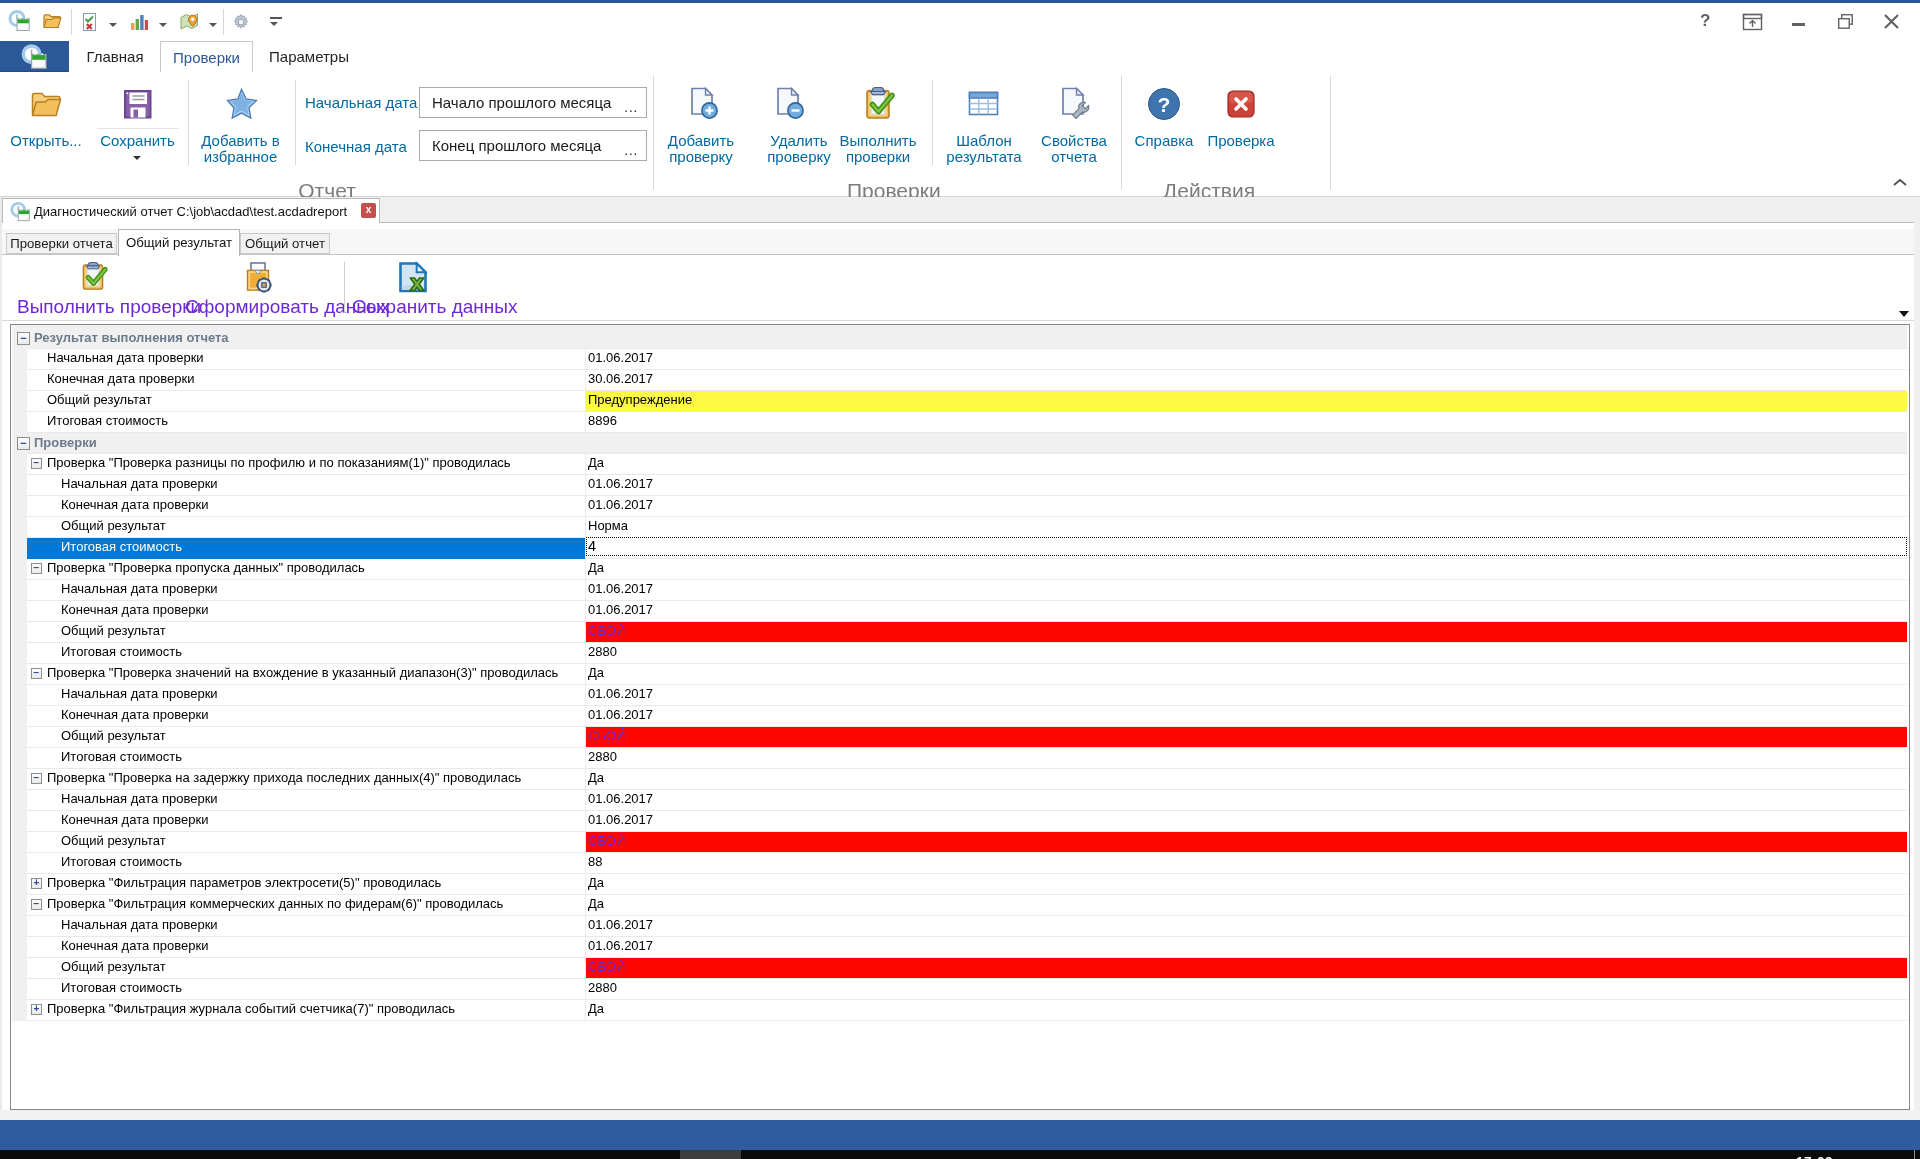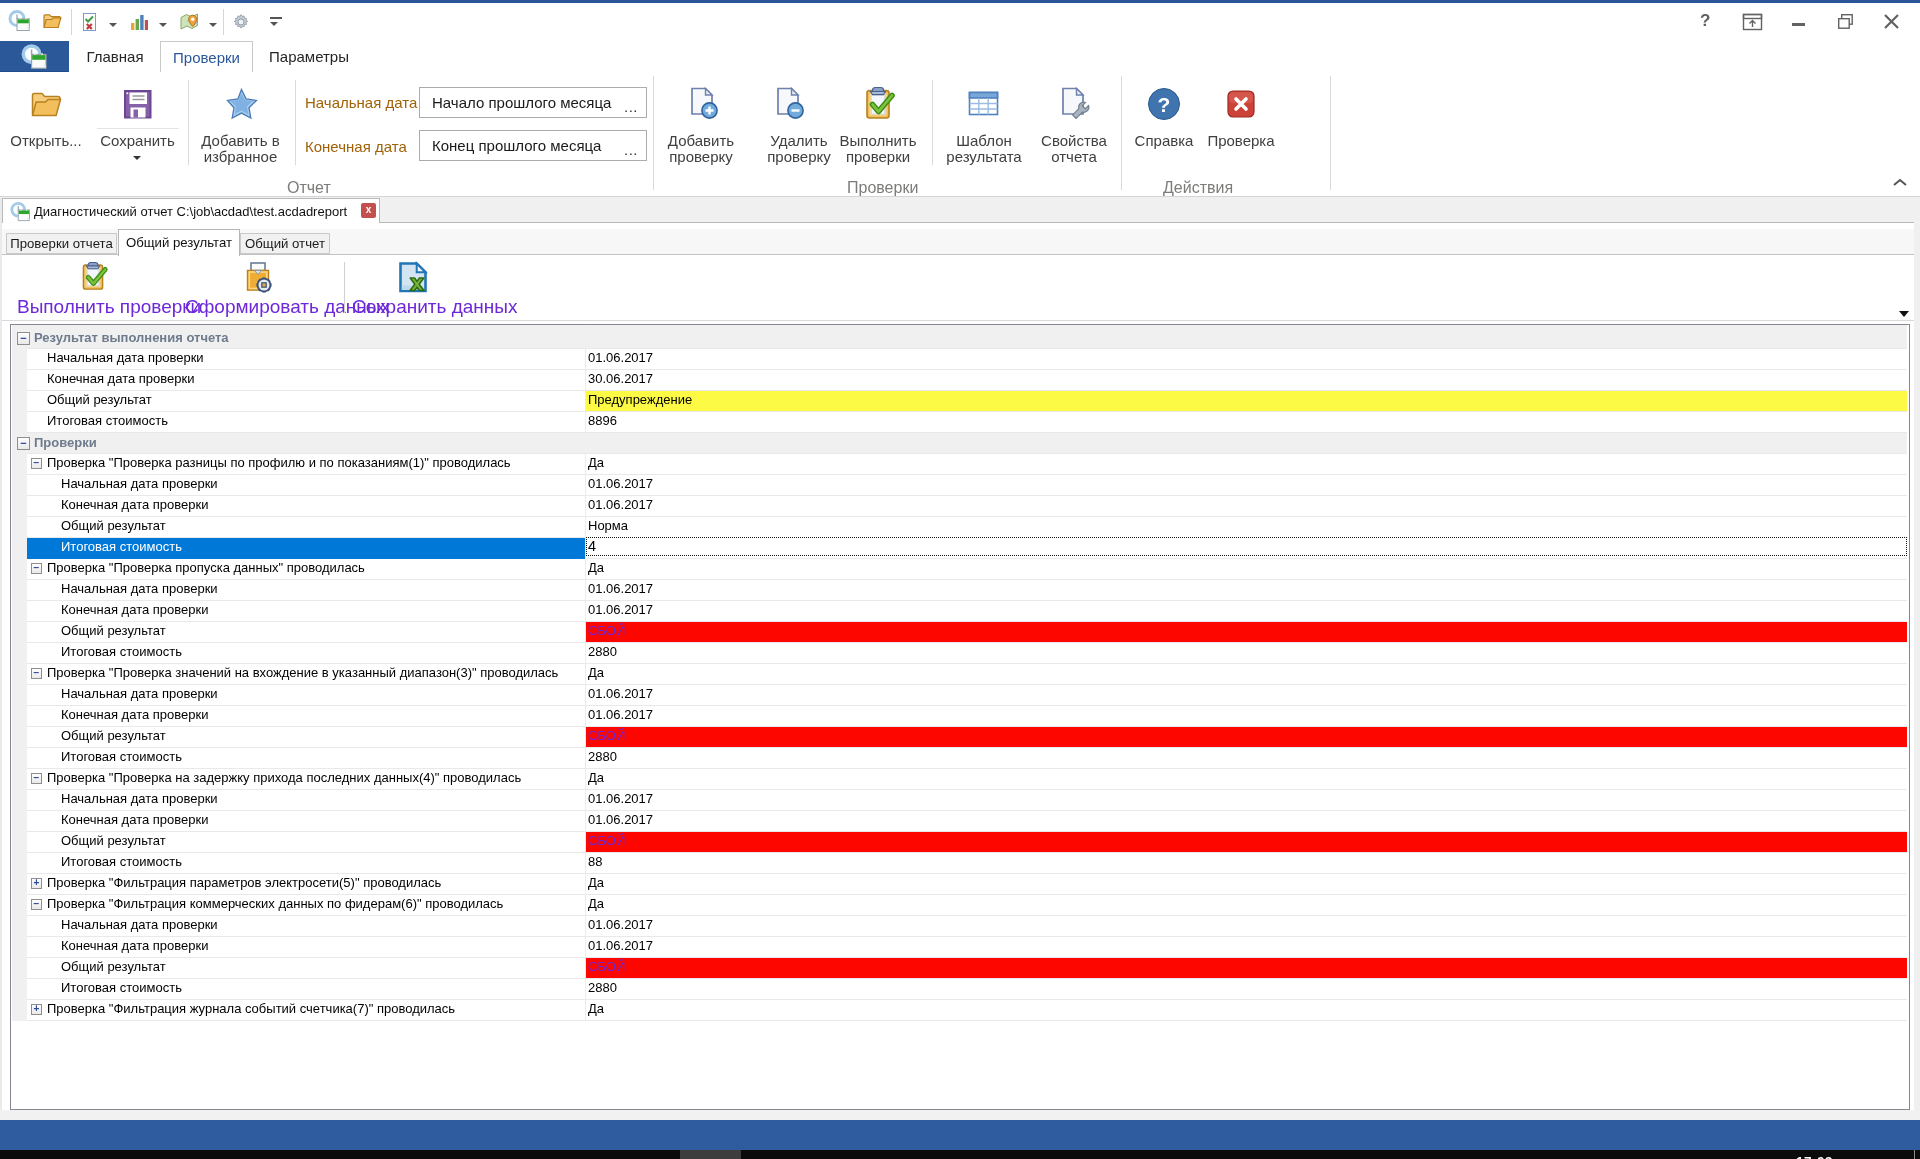--- a/index.html
+++ b/index.html
@@ -12,23 +12,23 @@
 .qsep{top:6px;width:1px;height:26px;background:#d6d6d6}
 .dd{width:0;height:0;border-left:4px solid transparent;border-right:4px solid transparent;border-top:4px solid #555;top:20px}
 
 #appbtn{left:0;top:41px;width:69px;height:31px;background:#2b5899;border-bottom:1px solid #1f4c8c}
 .rtab{top:41px;height:31px;line-height:31px;font-size:15px;color:#262626;text-align:center}
 #tabactive{left:160px;top:41px;width:93px;height:32px;line-height:31px;background:#fff;border:1px solid #c9c9c9;border-bottom:none;font-size:15px;color:#2b5899;text-align:center}
 
 #ribbon{left:0;top:72px;width:1920px;height:125px;background:#fff;border-bottom:1px solid #d5d5d5}
 .bsep{top:8px;width:1px;height:85px;background:#d9d9d9}
 .gsep{top:4px;width:1px;height:114px;background:#d9d9d9}
-.rlab{top:61px;font-size:15px;color:#404040;text-align:center;white-space:nowrap;line-height:16px}
-.gcap{top:107px;font-size:16px;color:#7c7c7a;white-space:nowrap}
-.fldlab{font-size:15px;color:#a16207;white-space:nowrap}
+.rlab{top:61px;font-size:15px;color:#0369a1;text-align:center;white-space:nowrap;line-height:16px}
+.gcap{top:107px;font-size:21px;color:#7c7c7a;text-align:center;white-space:nowrap}
+.fldlab{font-size:15px;color:#0369a1;white-space:nowrap}
 .fld{left:419px;width:228px;height:31px;border:1px solid #ababab;background:#fff;font-size:15px;color:#1a1a1a;line-height:29px;padding-left:12px;white-space:nowrap}
 .fld .dots{position:absolute;right:8px;bottom:2px;line-height:16px;color:#333;font-size:15px;letter-spacing:0.5px}
 #ribchev{left:1890px;top:104px;width:20px;height:14px}
 
 #docstrip{left:0;top:197px;width:1920px;height:26px;background:#f0f0f0;border-bottom:1px solid #b9b9b9}
 #doctab{left:2px;top:198px;width:378px;height:25px;background:#fff;border:1px solid #b9b9b9;border-bottom:none}
 #doctab .txt{position:absolute;left:31px;top:4.5px;font-size:13px;color:#111;white-space:nowrap}
 #docclose{left:361px;top:203px;width:15px;height:15px;background:#c4504e;border-radius:2px;color:#fff;font-size:10px;font-weight:bold;text-align:center;line-height:14px}
 
 #itabzone{left:0;top:223px;width:1920px;height:32px;background:#fff}

